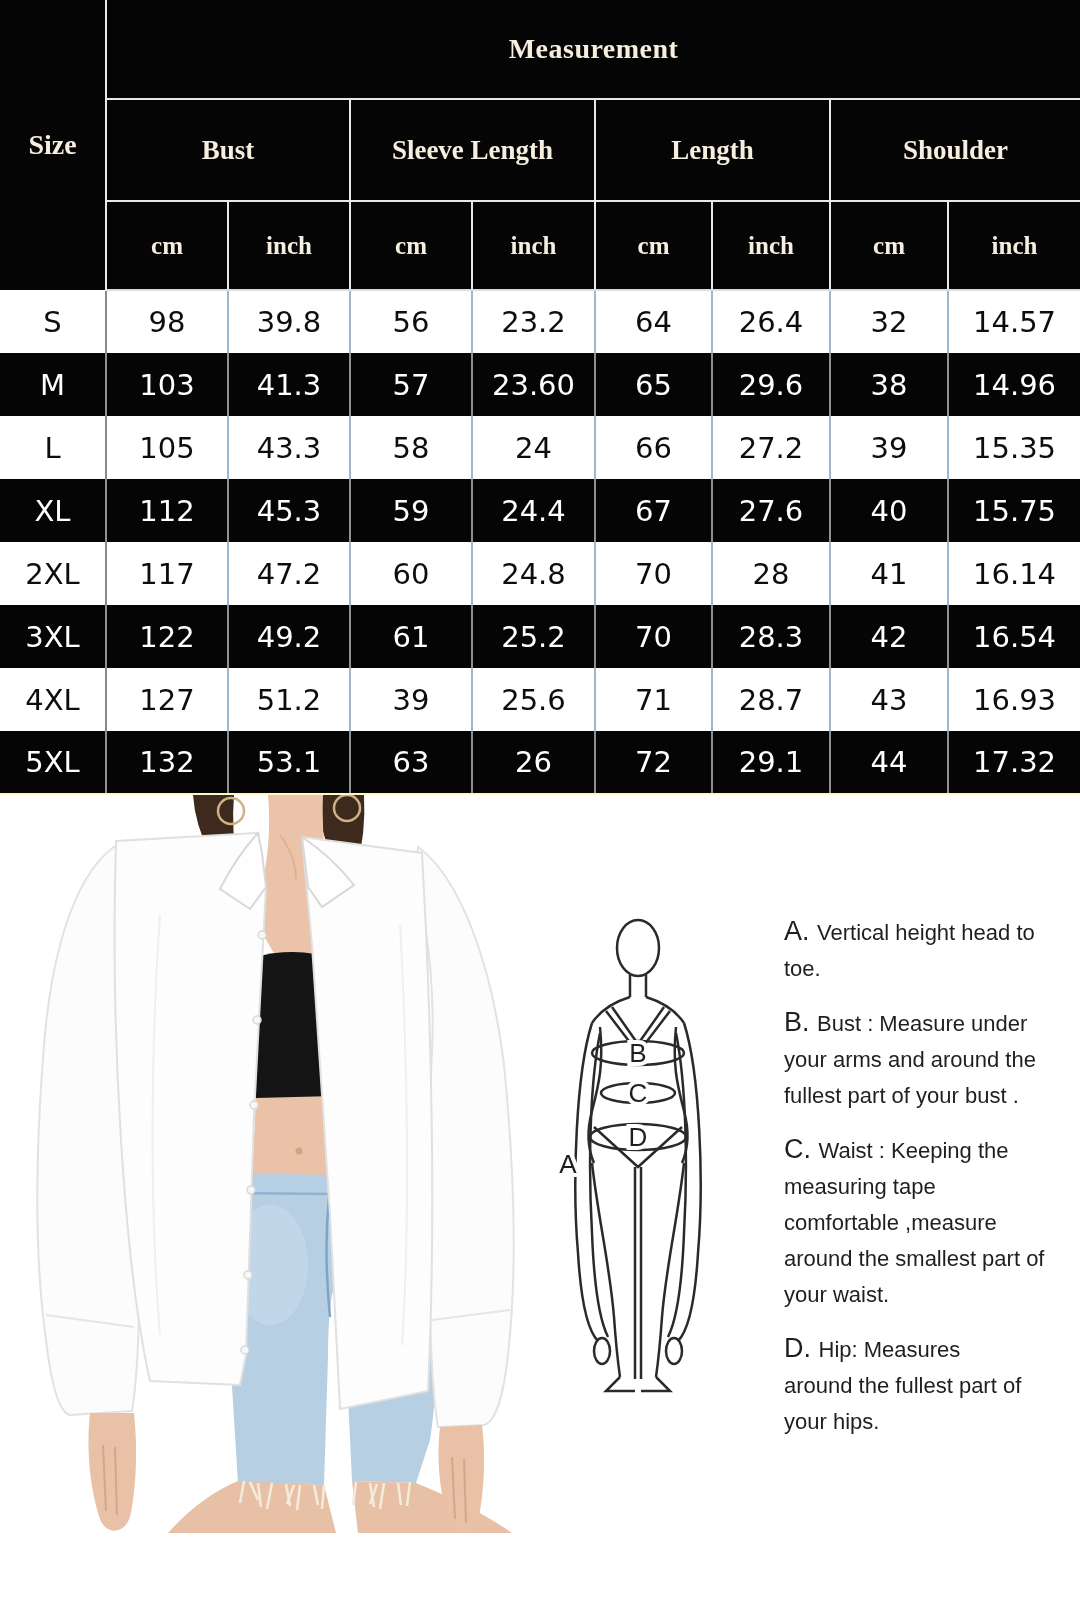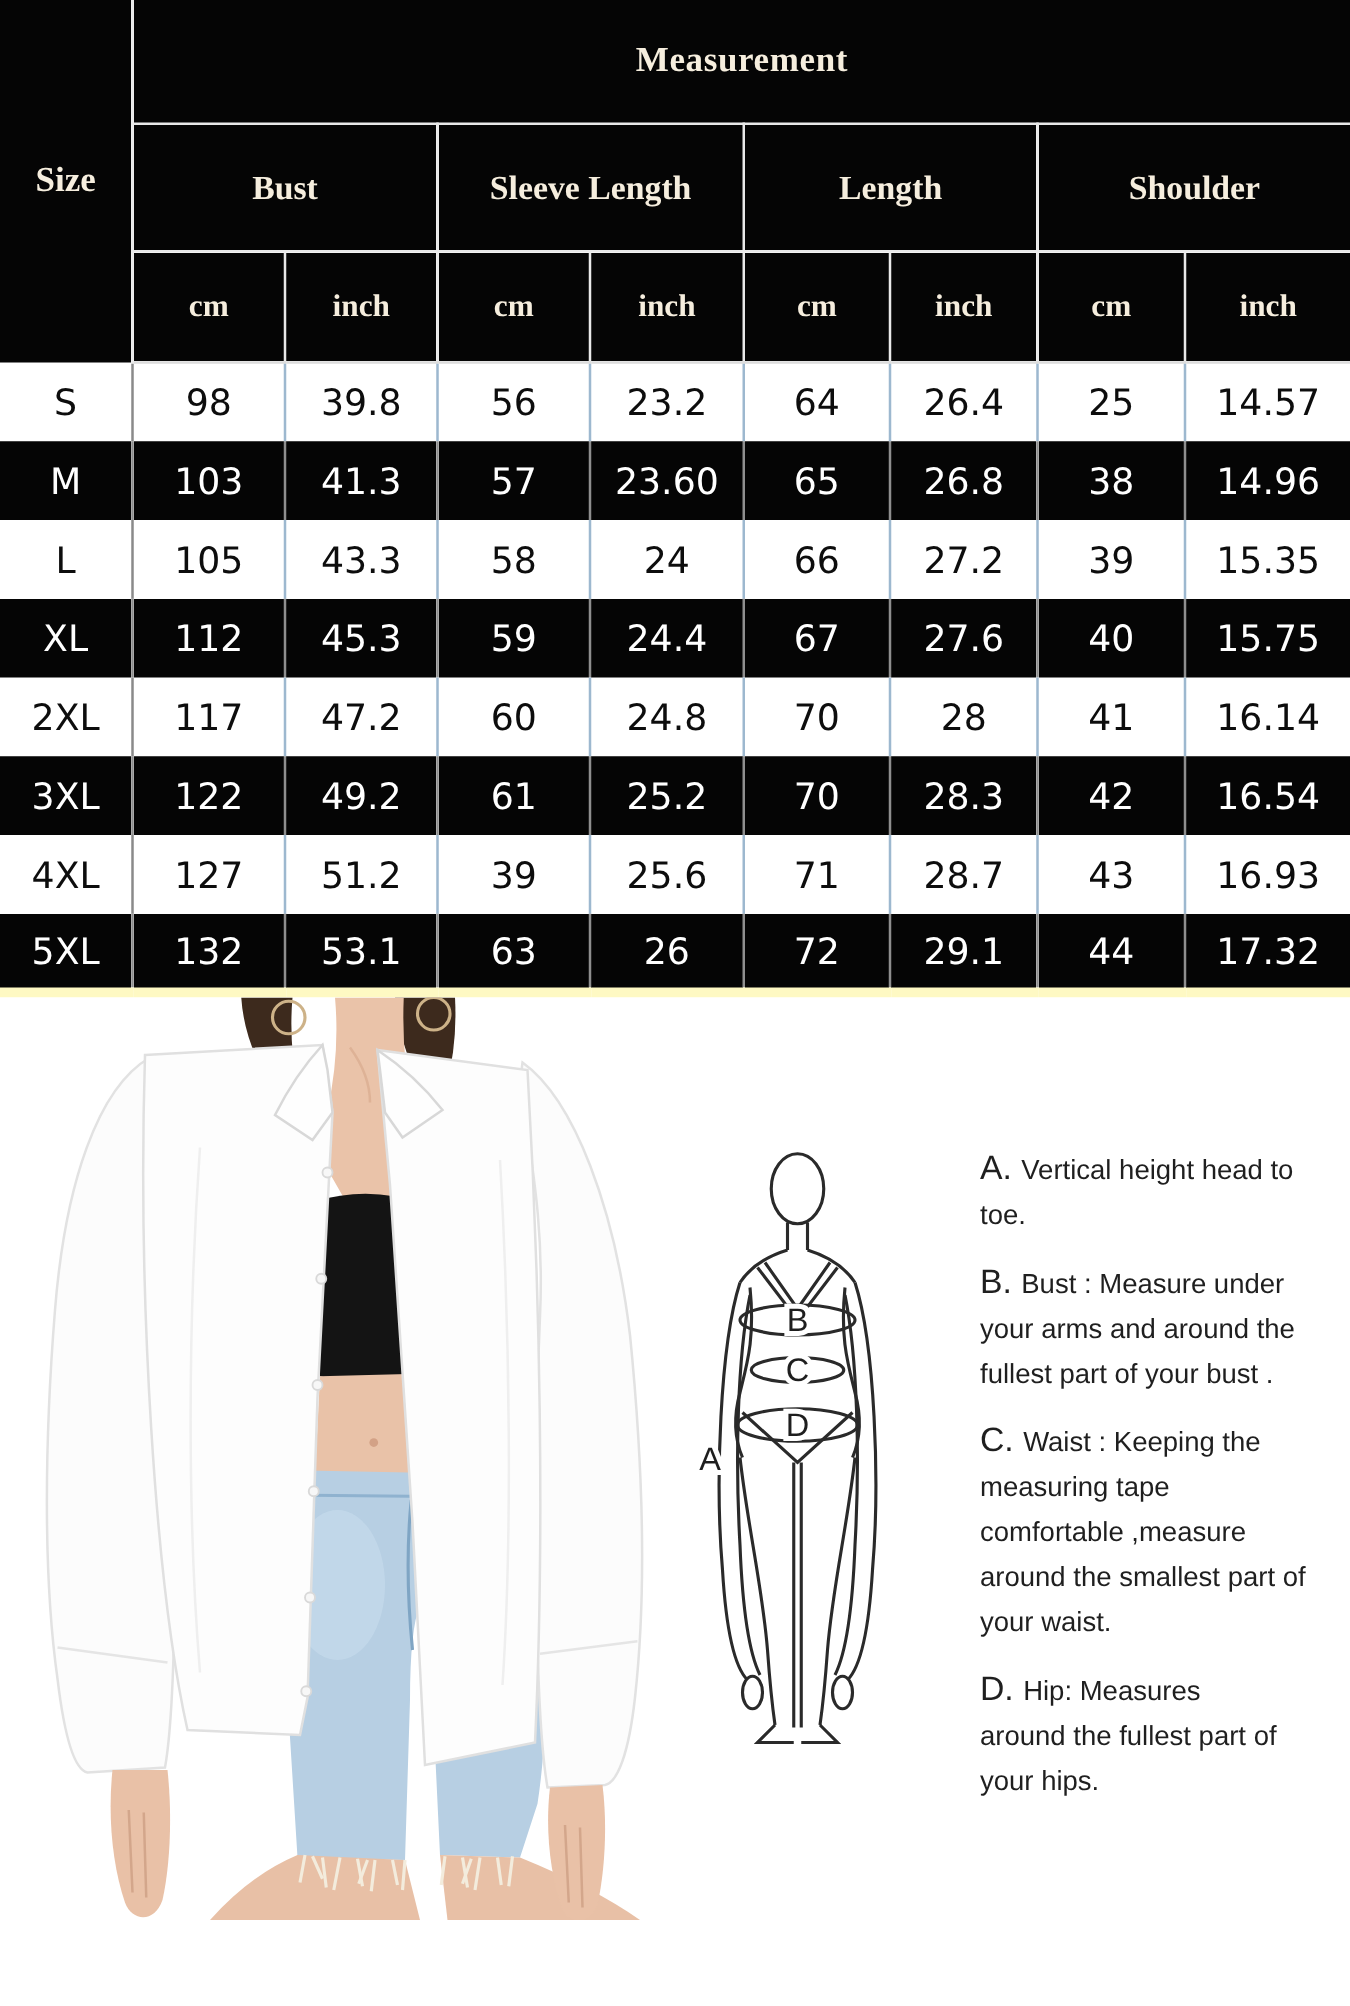--- a/index.html
+++ b/index.html
@@ -26,21 +26,21 @@
   tr.h3 th { border-bottom:2px solid #dcdcdc; font-size:25px; }
   tr.h3 th.has-r { border-right:2px solid #e9e9e9; }
 
   tr.dr { height:63px; }
   tr.rw { background:#ffffff; color:#0d0d0d; }
   tr.rb { background:#050505; color:#ffffff; }
   tr.dr td { font-family:"DejaVu Sans","Liberation Sans",sans-serif; font-size:29px; }
   tr.rw td:not(:last-child) { border-right:2px solid #9db8cf; }
   tr.rw td:first-child { border-right-color:#8a8a8a; }
   tr.rb td:not(:last-child) { border-right:2px solid #8f8f8f; }
-  tr.last td { border-bottom:8px solid #fef9c3; }
+  tr.last td { border-bottom:2px solid #fef9c3; }
 
   
   .notice {
     height:61px; background:#040404; color:#f7f3e8;
     display:flex; align-items:center; justify-content:center;
     font-family:"Liberation Serif", serif; font-weight:bold; font-size:26px;
   }
 
   
   .photo { position:relative; height:738px; background:#ffffff; }
@@ -95,31 +95,31 @@
     </tr>
 
     <tr class="dr rw">
       <td>S</td>
       <td>98</td>
       <td>39.8</td>
       <td>56</td>
       <td>23.2</td>
       <td>64</td>
       <td>26.4</td>
-      <td>25</td>
+      <td>32</td>
       <td>14.57</td>
     </tr>
     <tr class="dr rb">
       <td>M</td>
       <td>103</td>
       <td>41.3</td>
       <td>57</td>
       <td>23.60</td>
       <td>65</td>
-      <td>26.8</td>
+      <td>29.6</td>
       <td>38</td>
       <td>14.96</td>
     </tr>
     <tr class="dr rw">
       <td>L</td>
       <td>105</td>
       <td>43.3</td>
       <td>58</td>
       <td>24</td>
       <td>66</td>

